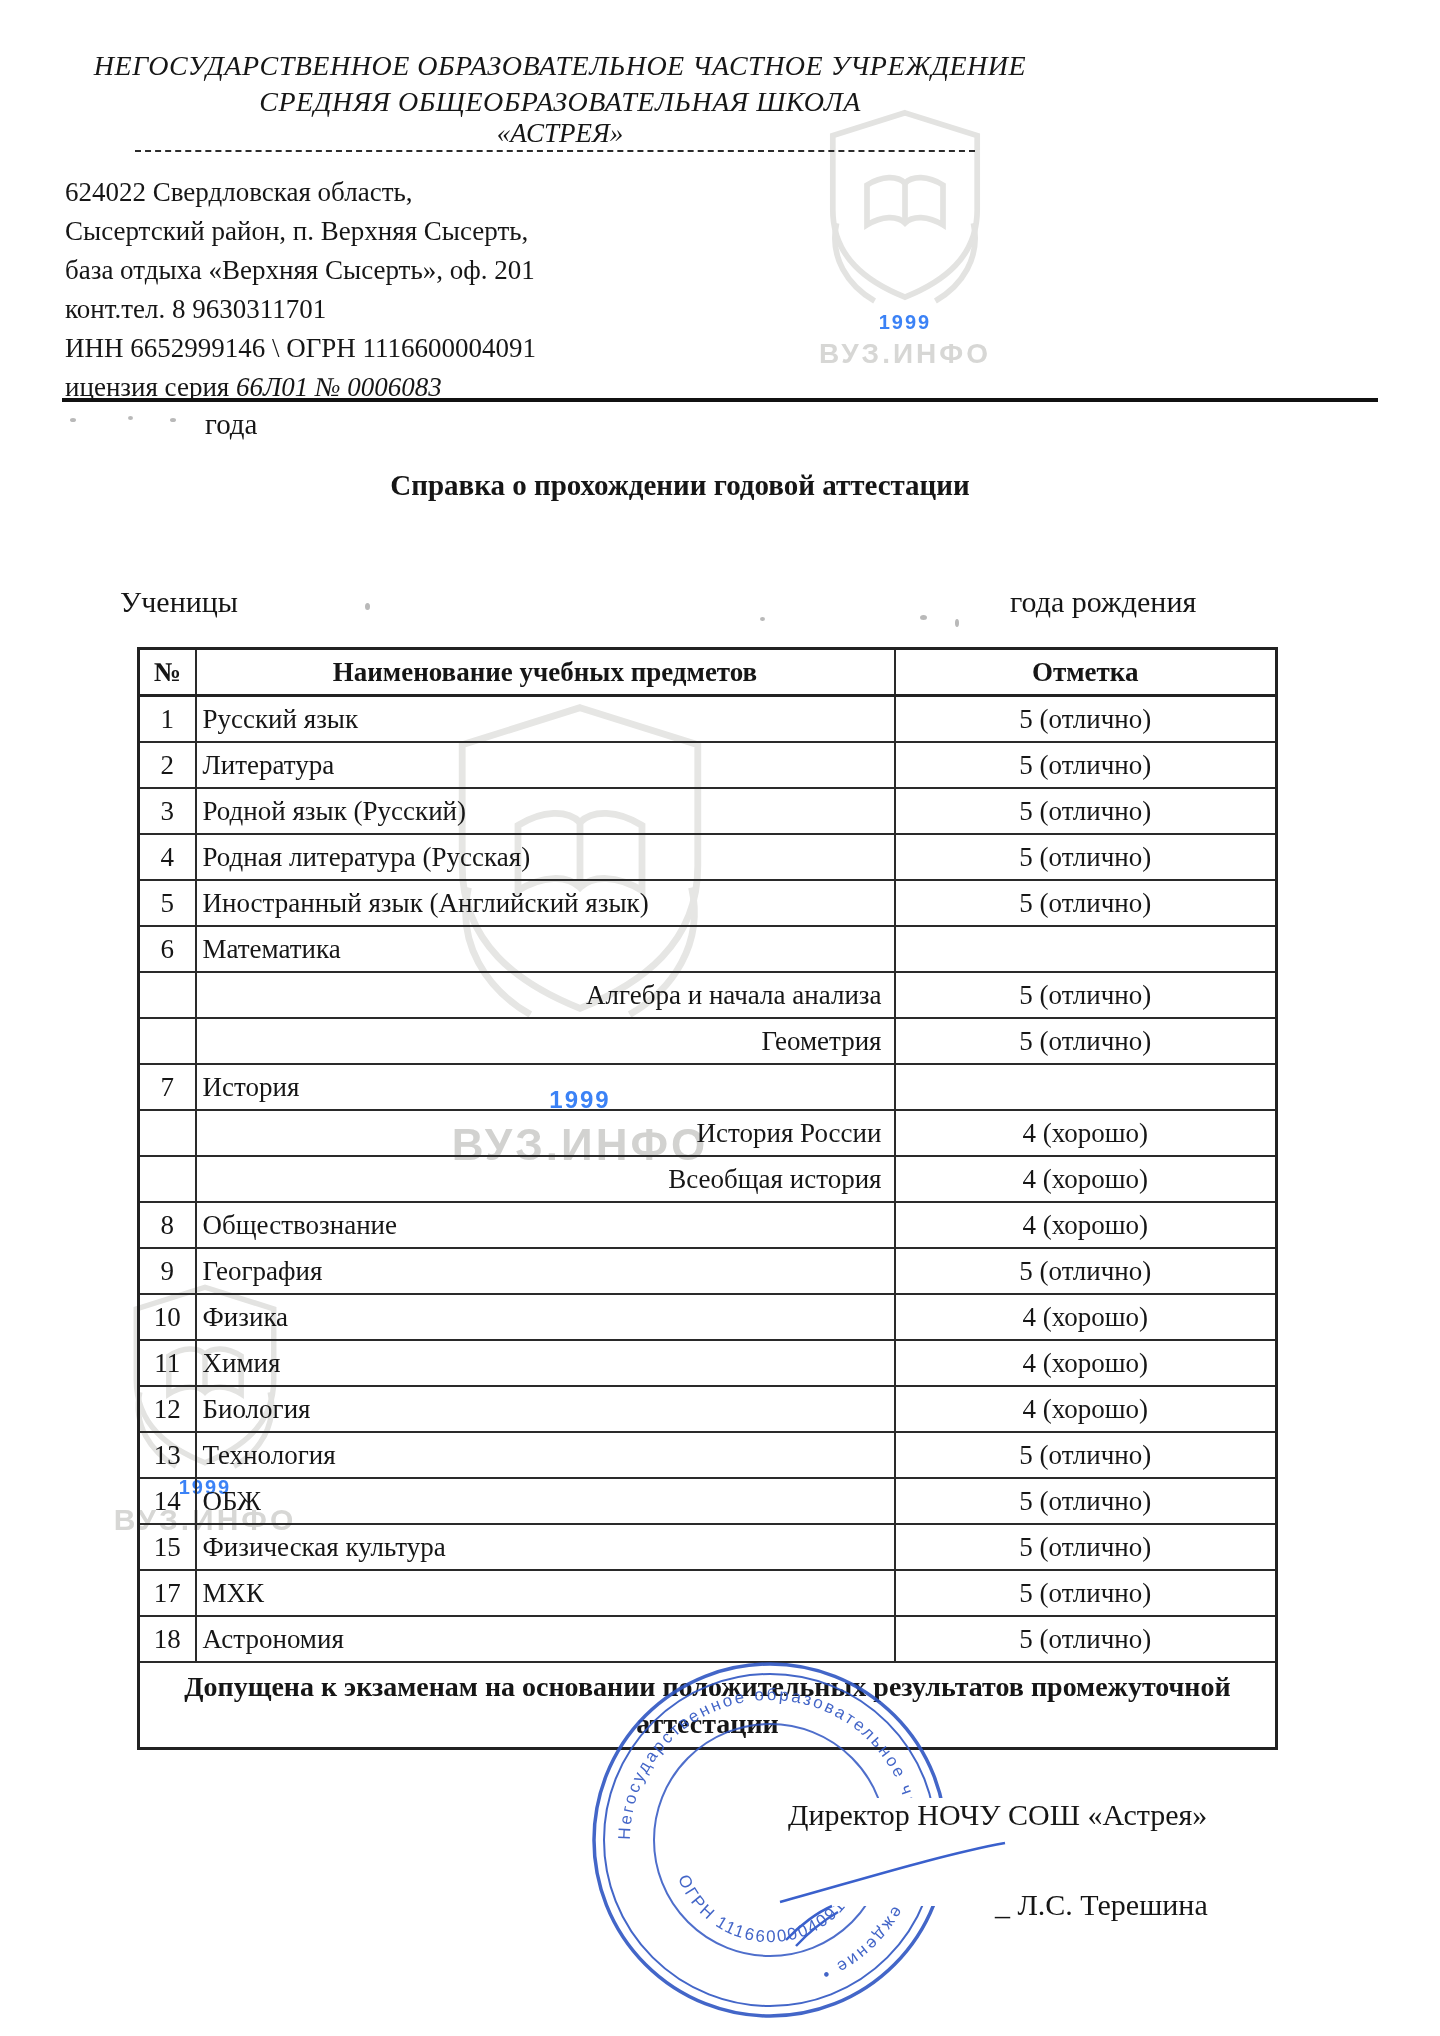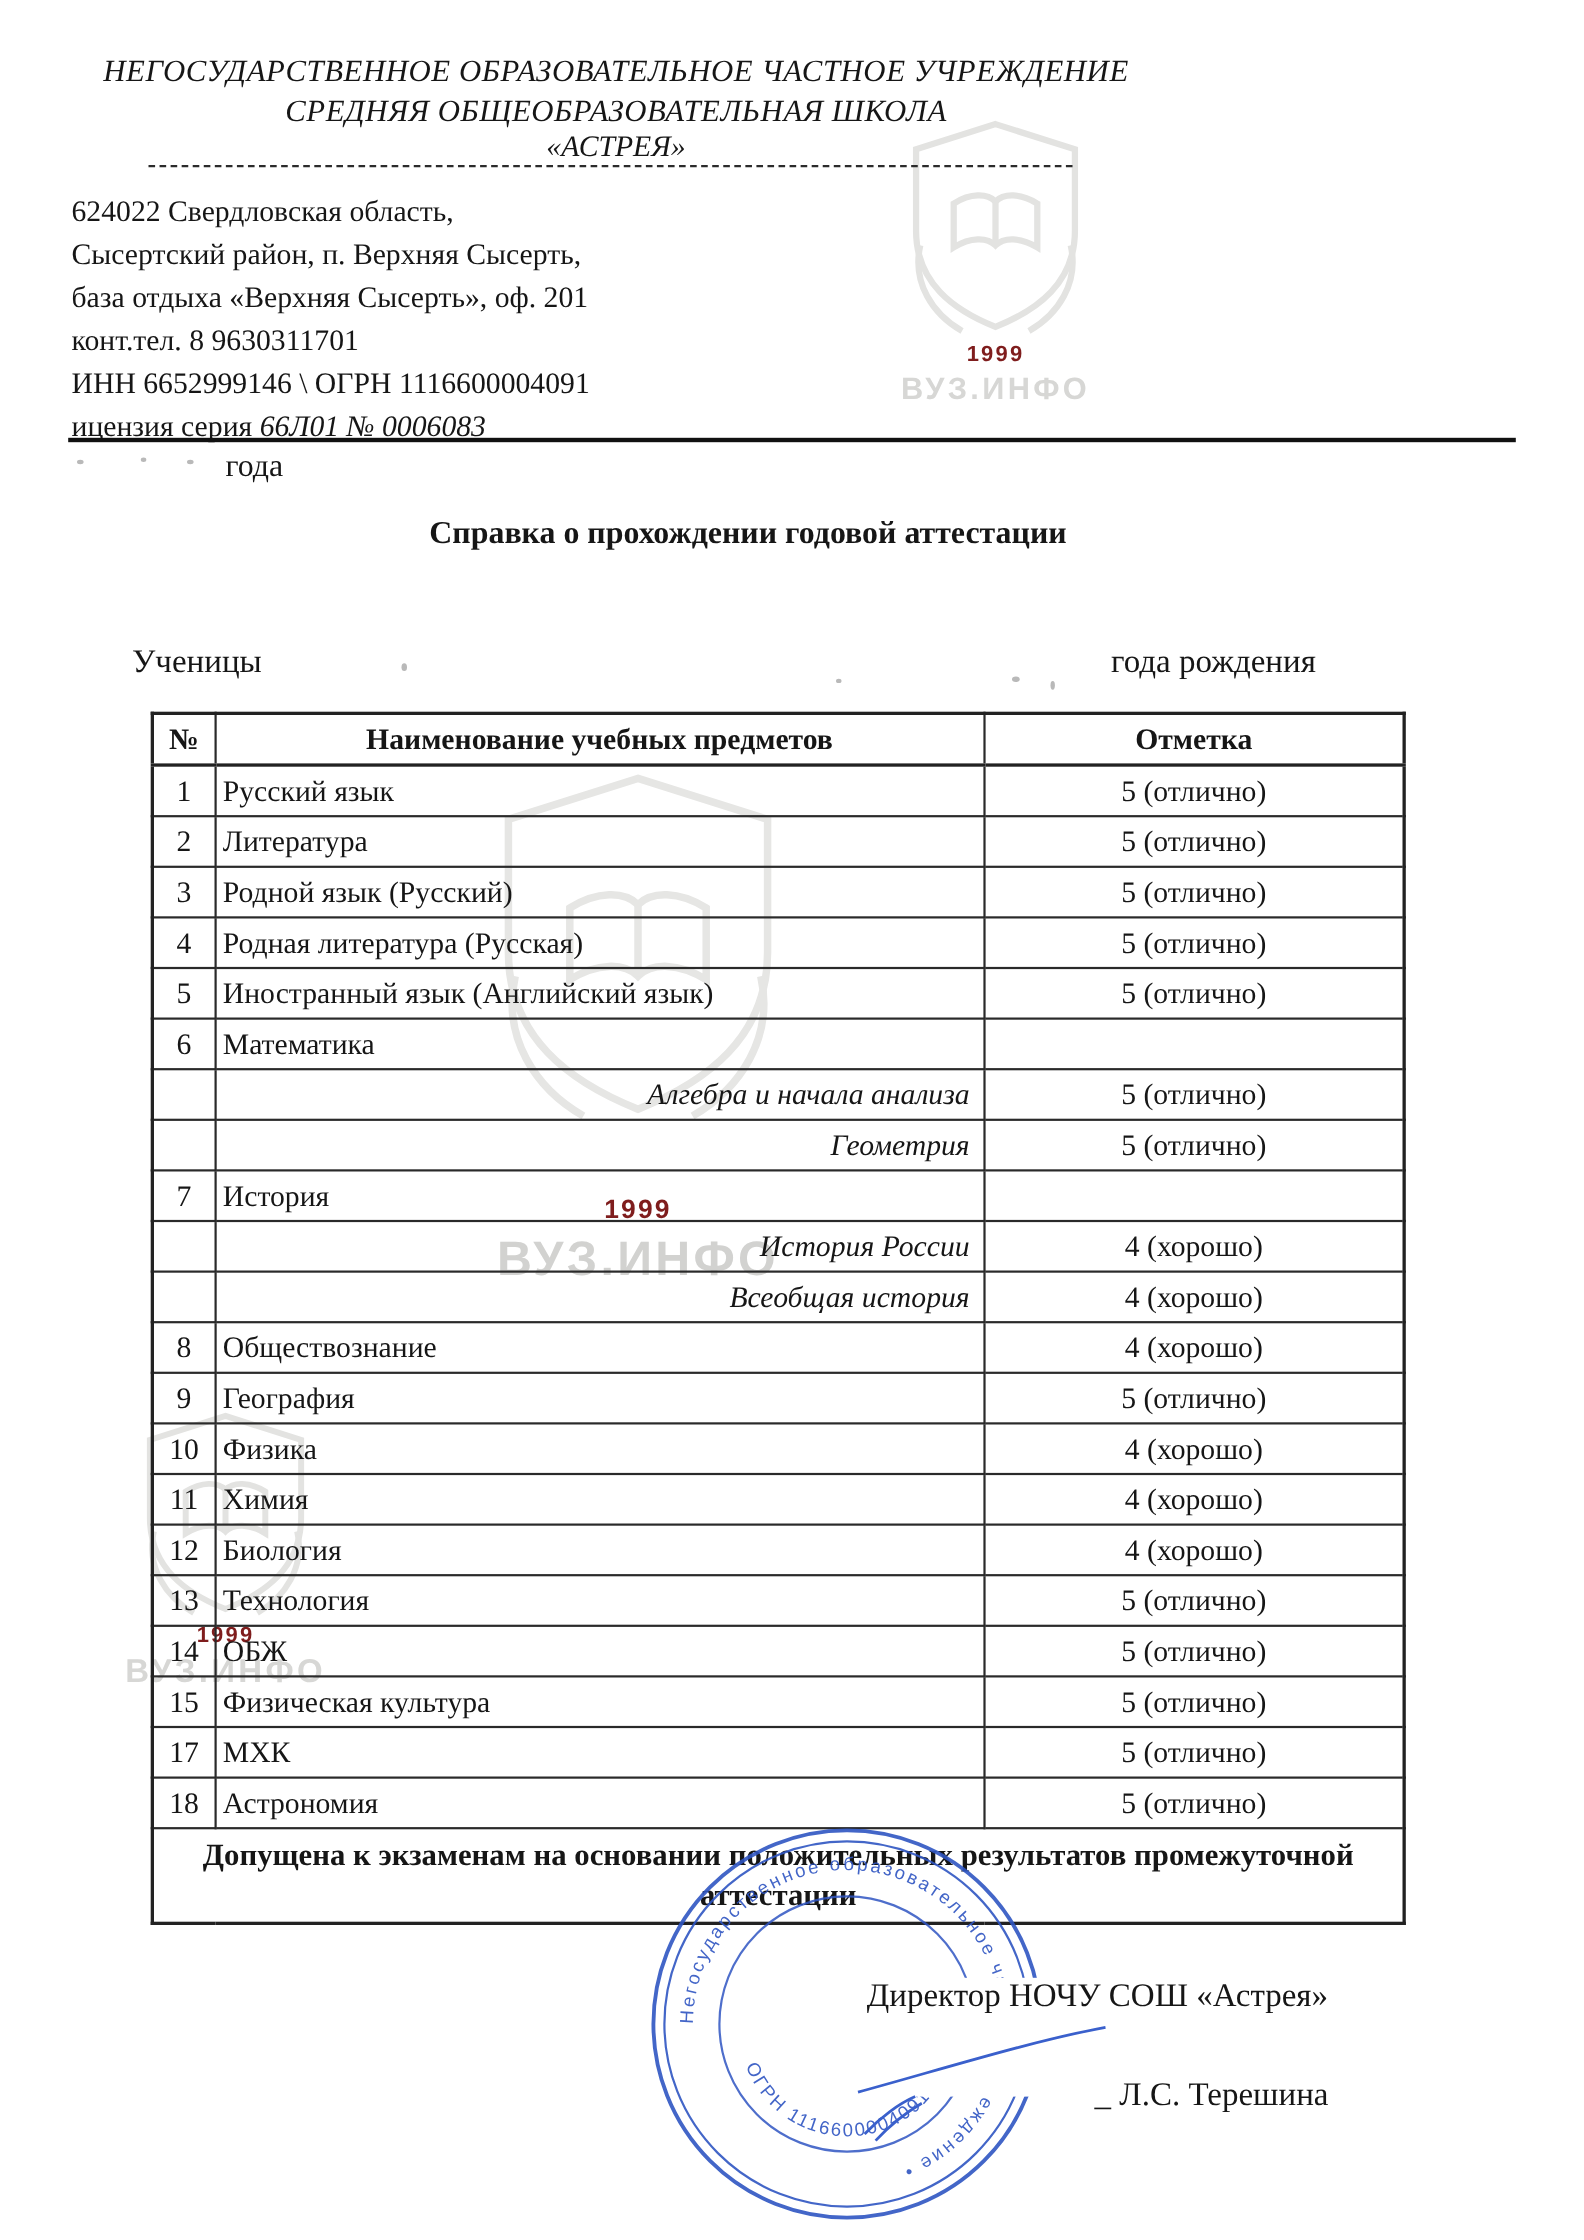--- a/index.html
+++ b/index.html
@@ -5,21 +5,21 @@
   html,body{margin:0;padding:0;}
   body{
     width:1440px;height:2036px;position:relative;overflow:hidden;
     background:#ffffff;
     font-family:"Liberation Serif","DejaVu Serif",serif;
     color:#161616;
   }
   
   .wm{position:absolute;text-align:center;z-index:0;pointer-events:none;}
   .wm svg{display:block;margin:0 auto;}
-  .wm .wm-year{color:#7f1d1d;font-weight:bold;letter-spacing:2px;font-family:"Liberation Sans",sans-serif;}
+  .wm .wm-year{color:#3b82f6;font-weight:bold;letter-spacing:2px;font-family:"Liberation Sans",sans-serif;}
   .wm .wm-brand{color:#d7d7d5;font-weight:bold;letter-spacing:3px;font-family:"Liberation Sans",sans-serif;}
   
   .doc-header{position:absolute;left:40px;top:50px;width:1040px;text-align:center;font-style:italic;z-index:1;}
   .doc-header .h-line1{font-size:28px;letter-spacing:.5px;}
   .doc-header .h-line2{font-size:28px;letter-spacing:.5px;margin-top:4px;}
   .doc-header .h-line3{font-size:27px;margin-top:0;text-align:center;}
   .dashed-rule{position:absolute;left:135px;top:150px;width:840px;border-top:2px dashed #2b2b2b;z-index:1;}
   
   .contact{position:absolute;left:65px;top:173px;font-size:27px;line-height:39px;z-index:1;}
   .license .lic-italic{font-style:italic;}
@@ -42,21 +42,21 @@
   .grades-table col.c2{width:699px;}
   .grades-table col.c3{width:382px;}
   .grades-table td,.grades-table th{
     border:2px solid #2a2a2a;height:44px;padding:0 6px;background:transparent;font-weight:normal;
   }
   .grades-table thead th{font-weight:bold;text-align:center;border-bottom:3px solid #222;}
   .grades-table{border:3px solid #222;}
   .c-num{text-align:center;}
   .c-subj{text-align:left;padding-left:16px;}
   .c-grade{text-align:center;}
-  tr.sub-row .c-subj{font-style:italic;text-align:right;padding-right:12px;margin-left:46px;}
+  tr.sub-row .c-subj{text-align:right;padding-right:12px;margin-left:46px;}
   .t-footer td{font-weight:bold;text-align:center;font-size:28px;line-height:37px;padding:4px 30px;height:76px;}
   
   .director-line{position:absolute;left:788px;top:1798px;font-size:30px;z-index:4;}
   .name-line{position:absolute;left:995px;top:1888px;font-size:30px;z-index:4;}
   
   .stamp{position:absolute;left:580px;top:1640px;z-index:3;}
 </style>
 </head>
 <body>
 

